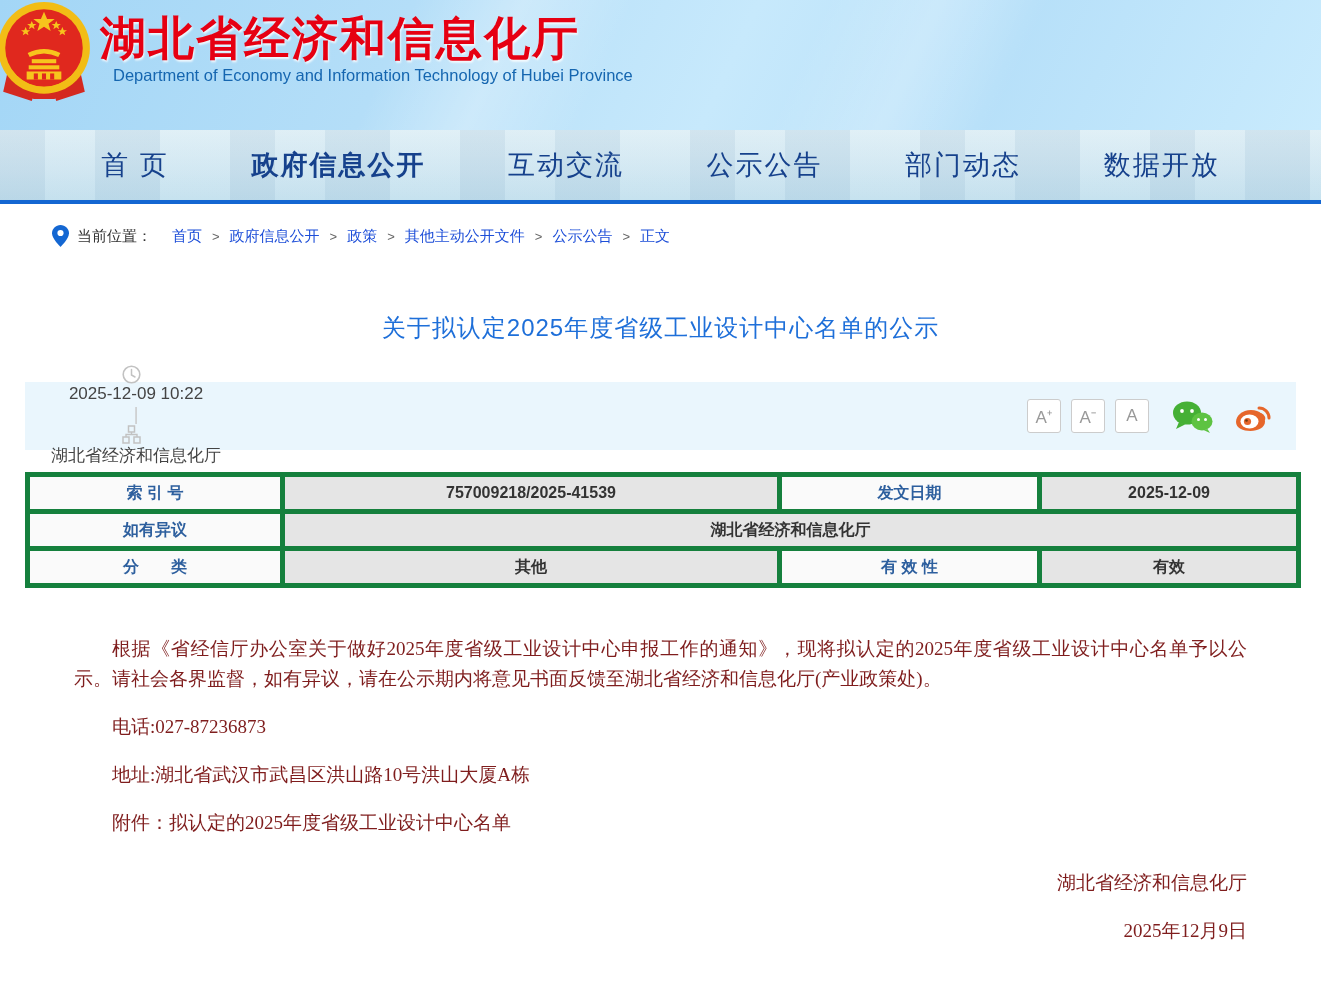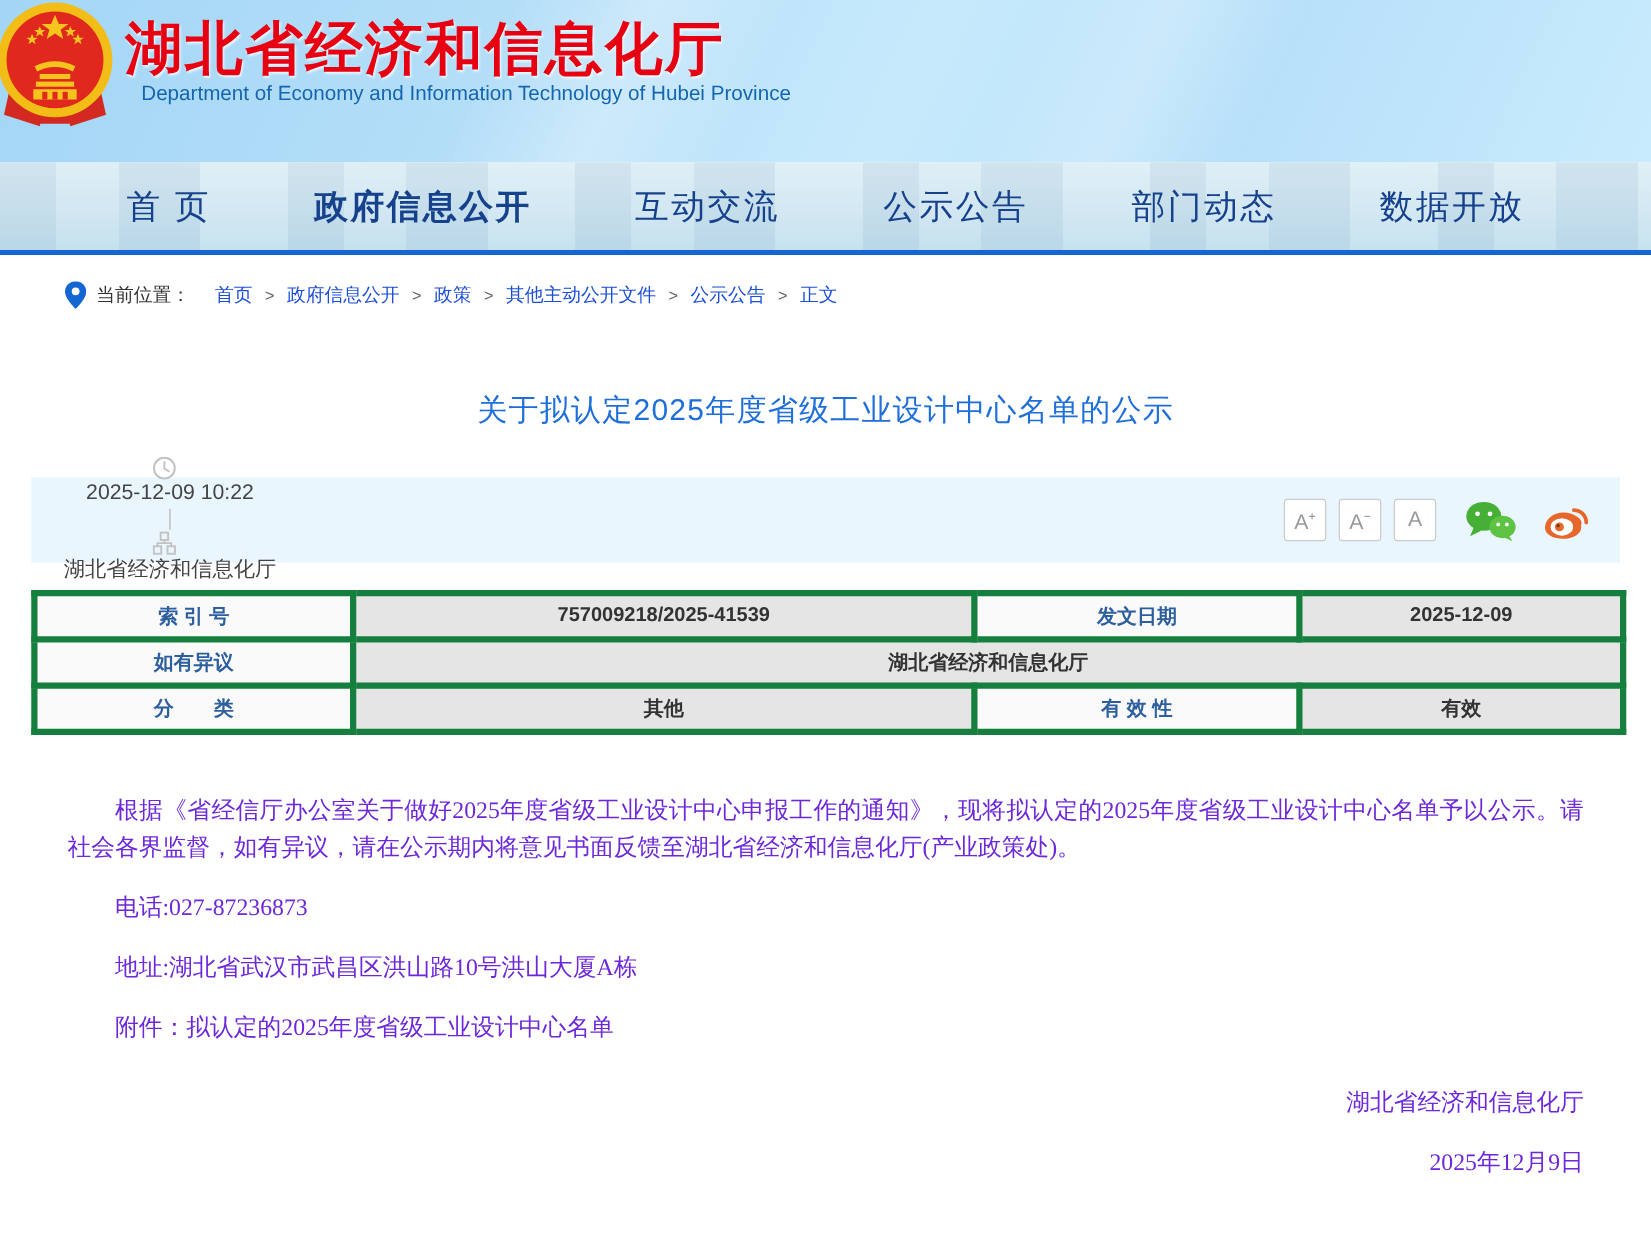--- a/index.html
+++ b/index.html
@@ -55,21 +55,21 @@
   .font-btn { width:34px; height:34px; background:#fff; border:1px solid #ccc; border-radius:3px; color:#999; font-size:17px; margin-left:10px; cursor:pointer; display:flex; align-items:center; justify-content:center; }
   .share-ico { margin-left:22px; cursor:pointer; display:flex; }
 
   
   .info-table { width:1271px; margin:22px 25px 0; border-collapse:collapse; table-layout:fixed; font-size:16px; }
   .info-table td { border:5px solid #15803d; height:37px; padding:0 14px; color:#333;font-weight:bold; }
   .info-table td.lbl { background:#fafafa; color:#2d5f9e; text-align:center; }
   .info-table td.val { background:#e5e5e5; text-align:center; }
 
   
-  .article-body { margin-top:46px; padding:0 54px; font-family:"Liberation Serif","DejaVu Serif",serif; font-size:19px; color:#6d28d9; line-height:30px; }
+  .article-body { margin-top:46px; padding:0 74px; font-family:"Liberation Serif","DejaVu Serif",serif; font-size:19px; color:#7f1d1d; line-height:30px; }
   .article-body p { text-indent:2em; margin-bottom:18px; text-align:justify; }
   .attach-name { cursor:pointer; }
   .sign { text-align:right; margin-top:30px; }
   .sign p { text-indent:0; text-align:right; margin-bottom:18px; }
 </style>
 </head>
 <body>
 
 <div class="page">
 

